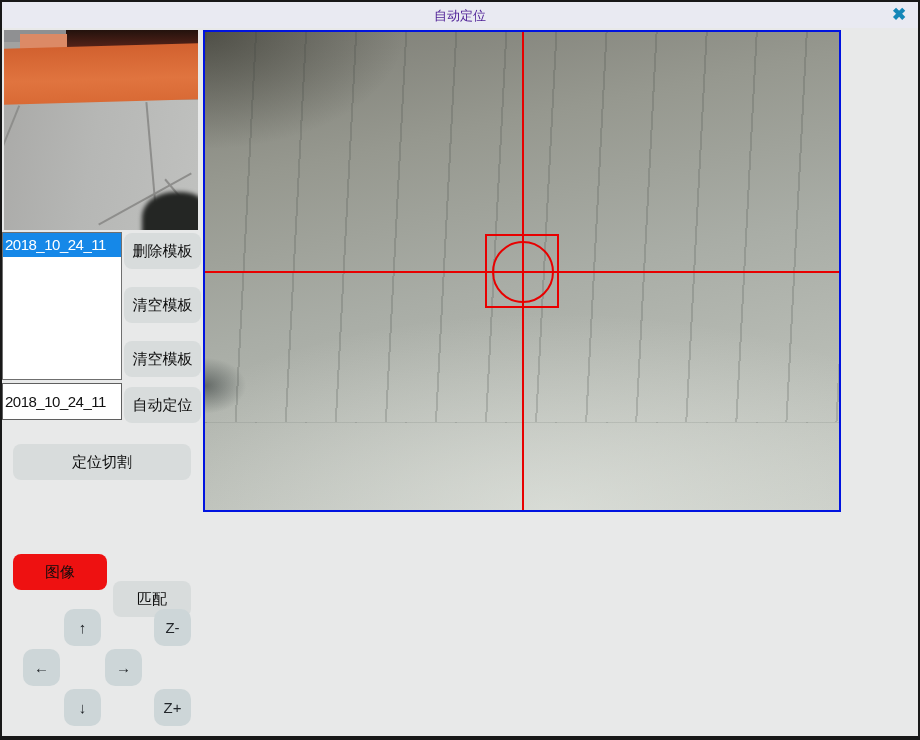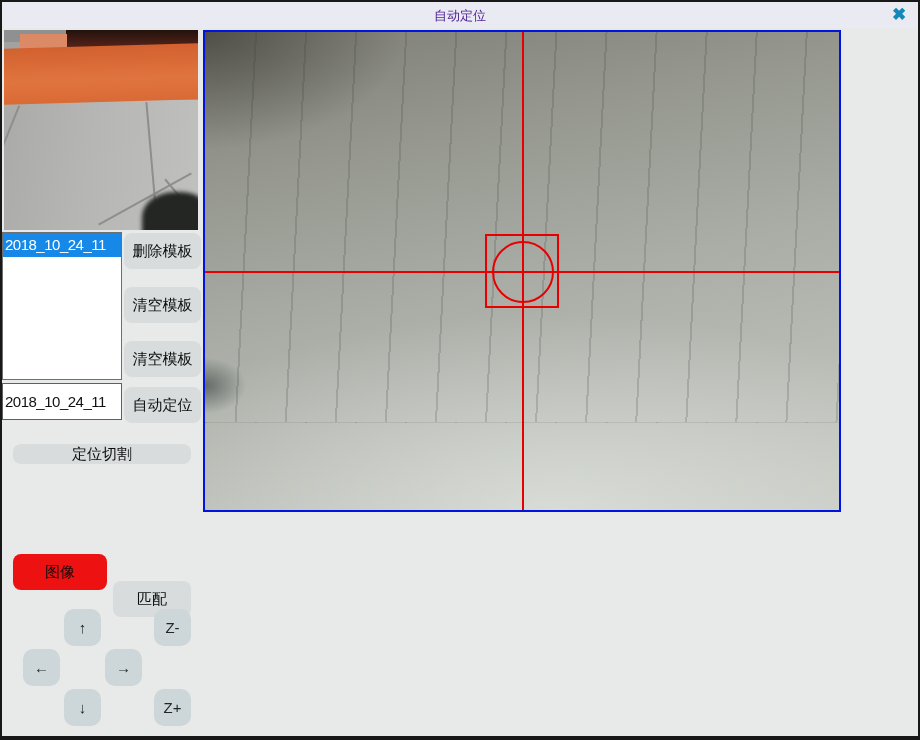--- a/index.html
+++ b/index.html
@@ -91,21 +91,21 @@
     <div class="list-item selected">2018_10_24_11</div>
   </div>
 
   <input class="name-input" type="text" value="2018_10_24_11" style="">
 
   <button class="btn btn-sm" style="top:285px">清空模板</button>
   <button class="btn btn-sm" style="top:231px">删除模板</button>
   <button class="btn btn-sm" style="top:339px">清空模板</button>
   <button class="btn btn-sm" style="top:385px">自动定位</button>
 
-  <button class="btn" style="left:11px;top:442px;width:178px;height:20px">定位切割</button>
+  <button class="btn" style="left:11px;top:442px;width:178px;height:36px">定位切割</button>
   <button class="btn btn-red" style="left:11px;top:552px;width:94px;height:36px">图像</button>
   <button class="btn" style="left:111px;top:579px;width:78px;height:36px">匹配</button>
 
   <button class="jog" style="left:62px;top:607px">↑</button>
   <button class="jog" style="left:152px;top:607px">Z-</button>
   <button class="jog" style="left:21px;top:647px">←</button>
   <button class="jog" style="left:103px;top:647px">→</button>
   <button class="jog" style="left:62px;top:687px">↓</button>
   <button class="jog" style="left:152px;top:687px">Z+</button>
 

